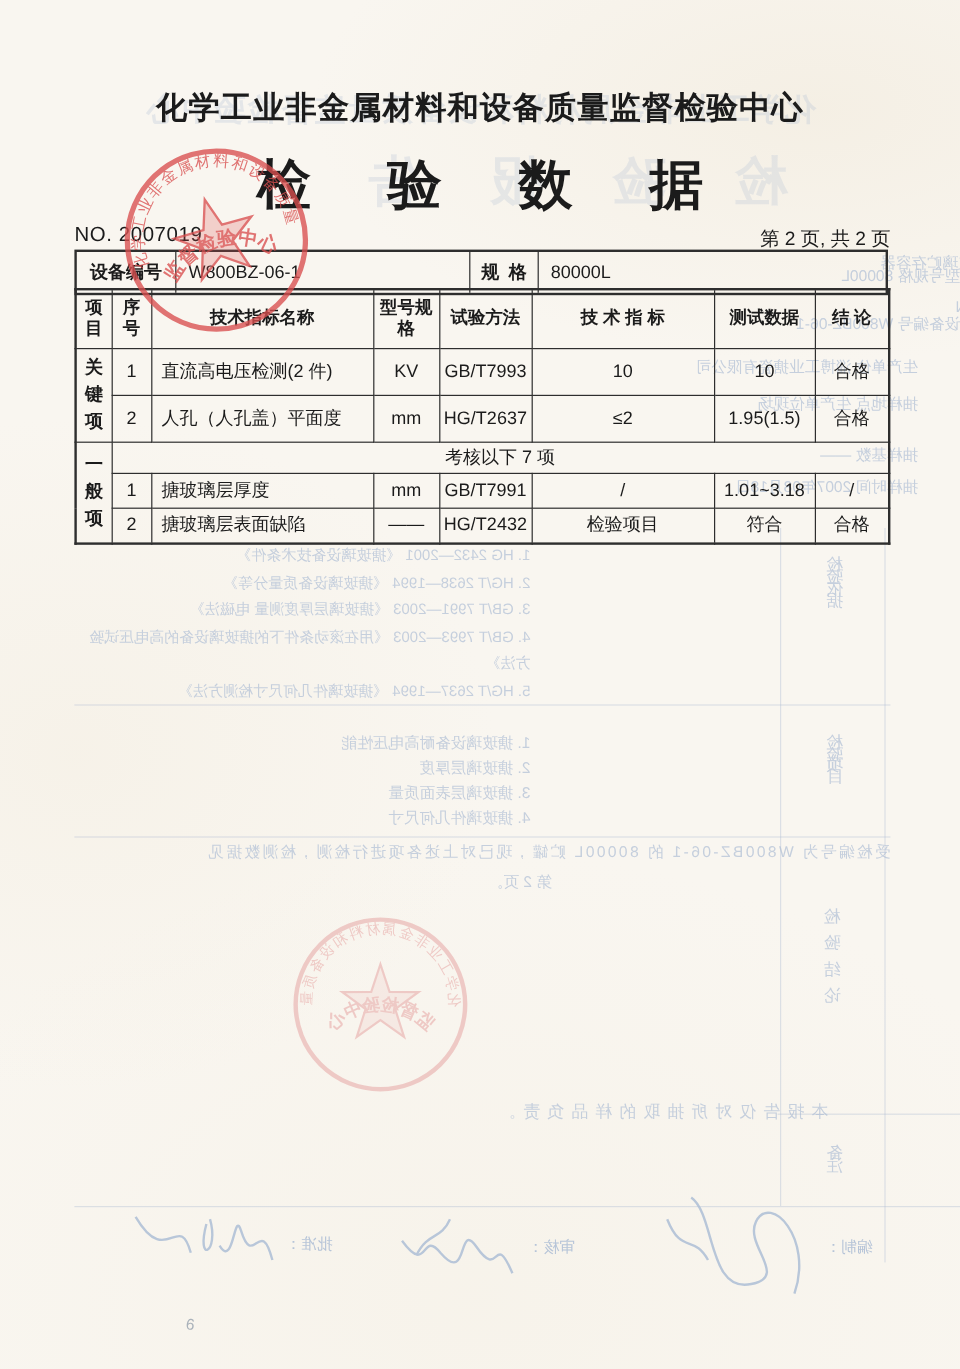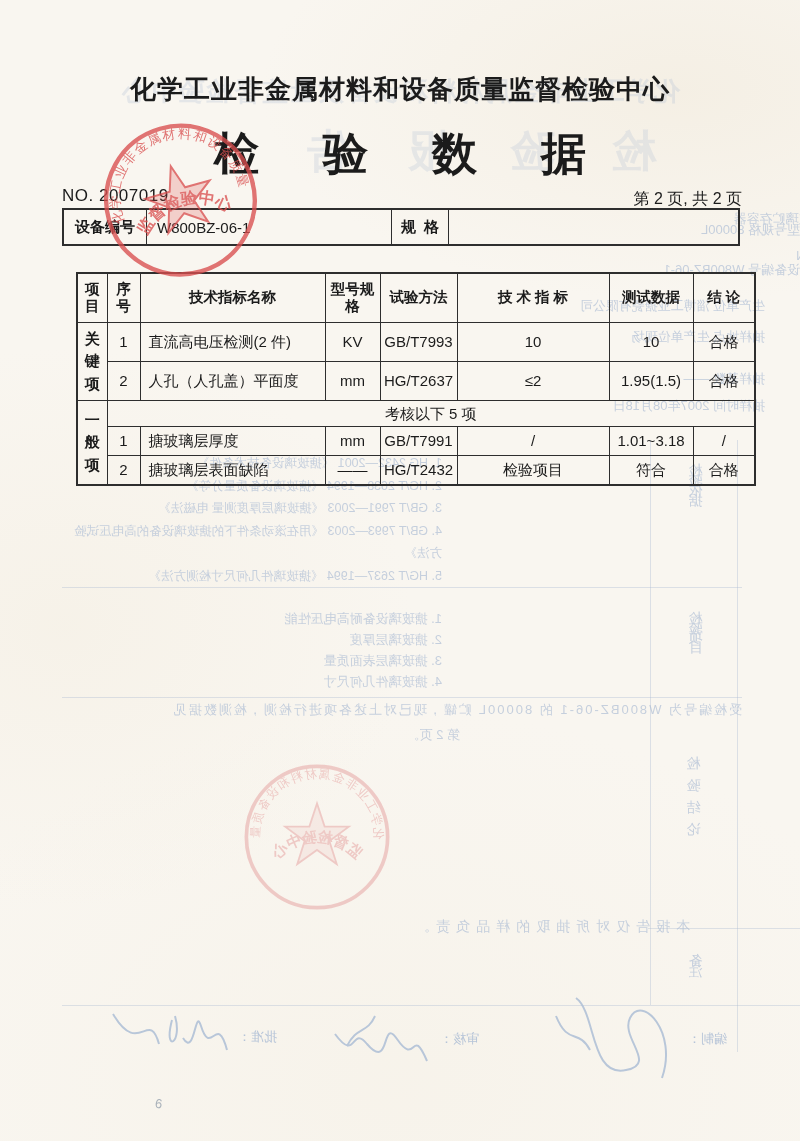--- a/index.html
+++ b/index.html
@@ -40,22 +40,22 @@
   
   .dev-row{left:62px;top:208px;width:678px;height:38px;display:flex;border:2px solid #2e2e2e;box-sizing:border-box;}
   .dev-row>div{display:flex;align-items:center;box-sizing:border-box;font-size:15px;}
   .dev-row .lab{justify-content:center;font-weight:600;}
   .dev-row .val{padding-left:10px;font-weight:500;}
   .c1{width:83px;border-right:1.5px solid #2e2e2e;}
   .c2{width:245px;border-right:1.5px solid #2e2e2e;}
   .c3{width:57px;border-right:1.5px solid #2e2e2e;letter-spacing:8px;text-indent:8px;}
   .c4{flex:1;}
   
-  .main-table{position:absolute;left:76px;top:240px;width:680px;border-collapse:collapse;
-    table-layout:fixed;font-size:15px;margin-top:32px;}
+  .main-table{position:absolute;left:62px;top:240px;width:680px;border-collapse:collapse;
+    table-layout:fixed;font-size:15px;}
   .main-table td{border:1.5px solid #2e2e2e;text-align:center;padding:1px 2px;
     word-break:break-all;line-height:1.2;background:transparent;}
   .main-table{border:2px solid #2e2e2e;}
   .hrow td{height:46px;font-weight:600;font-size:14.5px;}
   .krow td{height:36px;}
   .srow td{height:23px;}
   .grow td{height:26px;}
   .grp{font-weight:600;line-height:1.5 !important;}
   .name{text-align:left !important;padding-left:8px !important;font-weight:500;}
   .note{left:62px;top:443px;font-size:13px;font-weight:600;}
@@ -152,20 +152,21 @@
 
   <div class="abs org-title">化学工业非金属材料和设备质量监督检验中心</div>
   <div class="abs doc-title">检验数据</div>
   <div class="abs report-no">NO. 2007019</div>
   <div class="abs page-info">第 2 页, 共 2 页</div>
 
   <div class="dev-row abs" style="left:62px;top:208px;">
     <div class="c1 lab">设备编号</div>
     <div class="c2 val">W800BZ-06-1</div>
     <div class="c3 lab">规格</div>
+    <div class="c4 val">80000L</div>
   </div>
 
   <table class="main-table">
     <colgroup>
       <col style="width:30px">
         <col style="width:33px">
         <col style="width:185px">
         <col style="width:55px">
       <col style="width:77px">
         <col style="width:152px">
@@ -197,21 +198,21 @@
       <td>2</td>
       <td class="name">人孔（人孔盖）平面度</td>
       <td>mm</td>
       <td>HG/T2637</td>
       <td>≤2</td>
       <td>1.95(1.5)</td>
       <td>合格</td>
     </tr>
     <tr class="srow">
       <td rowspan="3" class="grp">一般项</td>
-      <td colspan="7">考核以下 5 项</td>
+      <td colspan="7">考核以下 7 项</td>
     </tr>
     <tr class="grow">
       <td>1</td>
       <td class="name">搪玻璃层厚度</td>
       <td>mm</td>
       <td>GB/T7991</td>
       <td>/</td>
       <td>1.01~3.18</td>
       <td>/</td>
     </tr>

